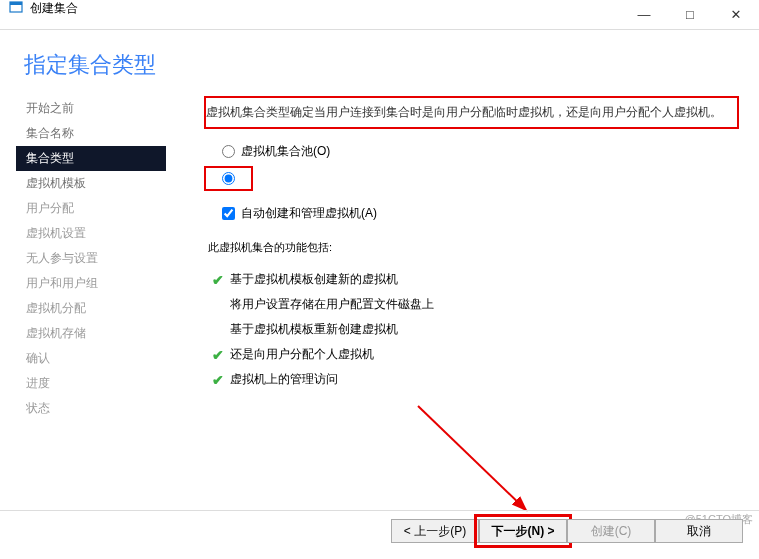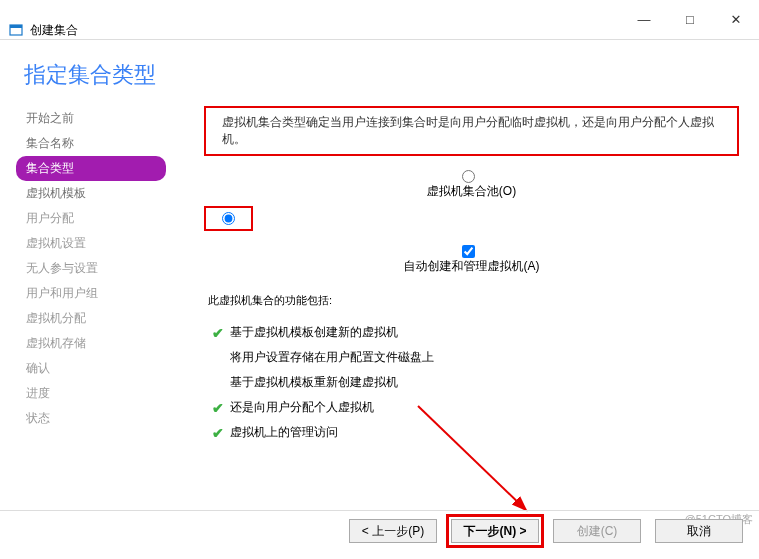--- a/index.html
+++ b/index.html
@@ -6,23 +6,23 @@
     body {
       font-family: "Microsoft YaHei", "Segoe UI", sans-serif;
       font-size: 12px;
       background: #fff;
       width: 759px;
       height: 559px;
       overflow: hidden;
       position: relative;
     }
     .titlebar {
-      height: 40px;
-      display: flex;
-      align-items: flex-end;
+      height: 30px;
+      display: flex;
+      align-items: flex-start;
       padding-left: 8px;
       border-bottom: 1px solid #ddd;
     }
     .titlebar-icon {
       width: 16px; height: 16px;
       margin-right: 6px;
       display: flex; align-items: center; justify-content: center;
     }
     .titlebar-title { font-size: 12px; }
     .win-controls {
@@ -57,42 +57,40 @@
     .sidebar-item {
       padding: 4px 10px;
       font-size: 12px;
       color: #9a9a9a;
       cursor: default;
     }
     .sidebar-item.enabled {
       color: #737373;
     }
     .sidebar-item.active {
-      background: #a21caf;
+      background: #0f172a;
       color: #fff;
-      border-radius: 10px;
     }
     .main {
       flex: 1;
       padding-left: 38px;
       padding-right: 4px;
     }
     .info-box {
       border: 2px solid #e60000;
-      padding: 6px 16px;
+      padding: 6px 0;
       font-size: 12px;
       color: #333;
       margin-bottom: 10px;
     }
     .radio-row, .check-row {
       display: flex;
       align-items: center;
       padding: 4px 18px;
       font-size: 12px;
-      flex-direction: column;
     }
     .radio-row input, .check-row input {
       margin-right: 6px;
     }
     .radio-highlight {
       border: 2px solid #e60000;
       padding: 4px 16px;
       display: inline-flex;
       align-items: center;
       margin: 2px 0 10px 0;
@@ -118,21 +116,21 @@
       display: inline-block;
       font-size: 14px;
     }
     .check-icon.blank { visibility: hidden; }
     .button-bar {
       position: absolute;
       bottom: 8px;
       left: 0; right: 0;
       display: flex;
       justify-content: flex-end;
-      gap: 14px;
+      gap: 0;
       padding: 8px 16px;
       border-top: 1px solid #ddd;
     }
     .btn {
       min-width: 88px;
       height: 24px;
       border: 1px solid #aaa;
       background: #f0f0f0;
       font-size: 12px;
       display: flex;

